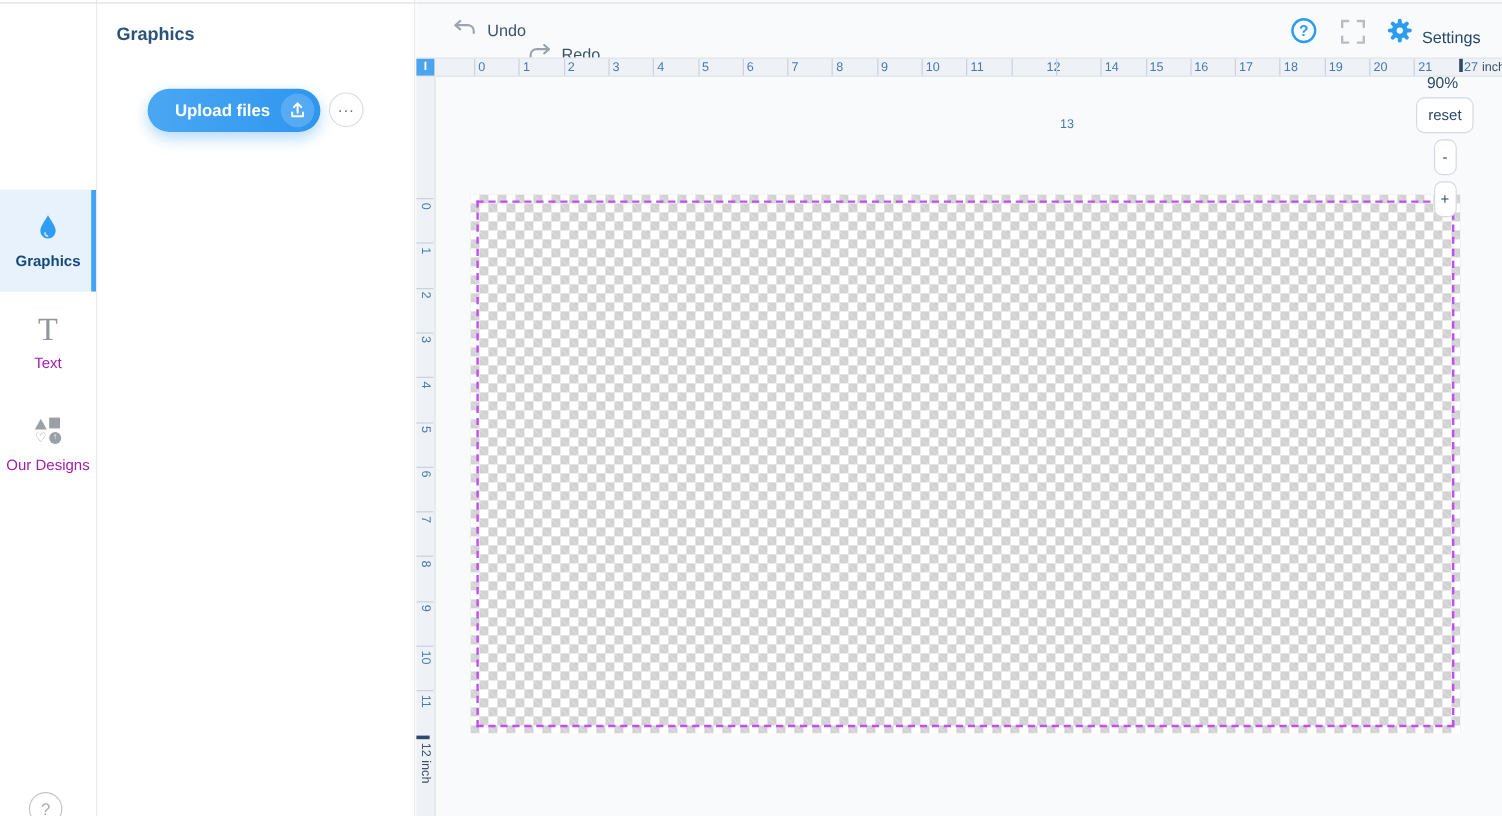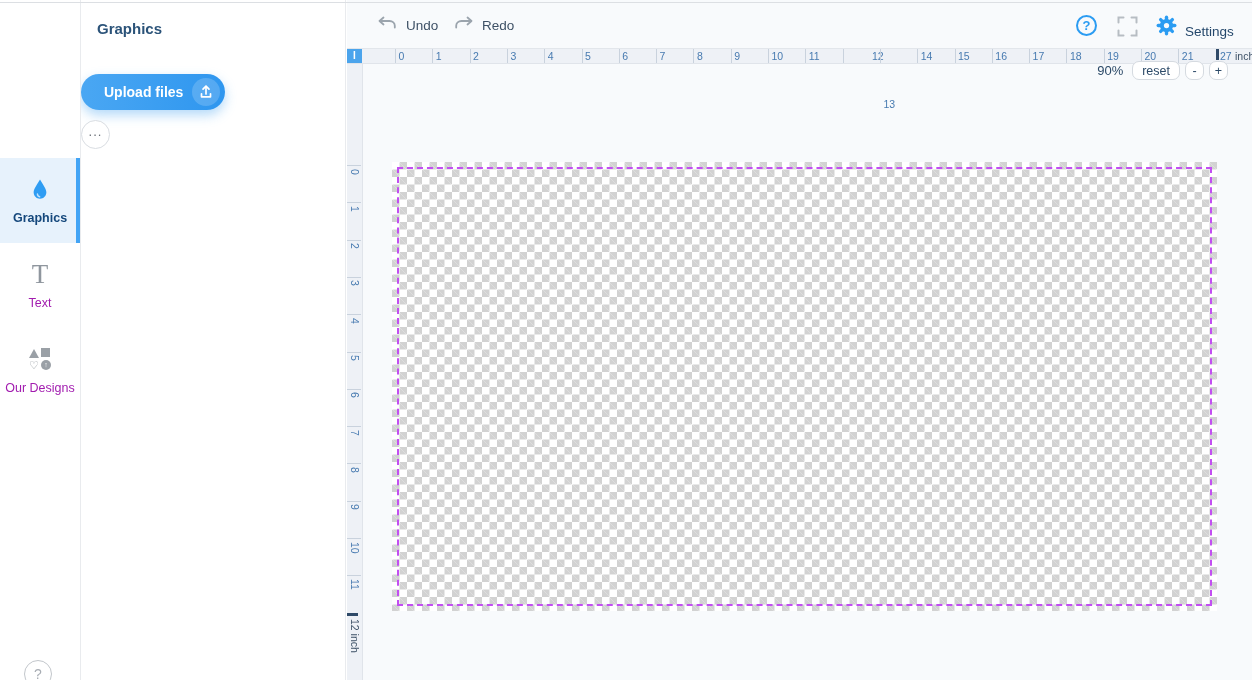--- a/index.html
+++ b/index.html
@@ -26,35 +26,35 @@
   .sg-heart { font-size:11px; line-height:10px; color:#9aa0a6; }
   .sg-circ { width:10px; height:10px; border-radius:50%; background:#9aa0a6; color:#fff; font-size:7px; line-height:10px; text-align:center; }
   .dots-grid { display:grid; grid-template-columns:repeat(3,6px); grid-template-rows:repeat(3,6px); gap:2px; }
   .dots-grid span { width:6px; height:6px; border:1.2px solid #9aa0a6; border-radius:50%; }
   .rail-help { position:absolute; left:24px; bottom:-8px; width:28px; height:28px; border:1.6px solid #c2c6cb; border-radius:50%;
     display:flex; align-items:center; justify-content:center; color:#a8adb4; font-size:14px; cursor:pointer; background:#fff; }
 
   
   .panel { position:absolute; left:81px; top:0; width:265px; height:100%; background:#fff; border-right:1px solid #e9ebee; z-index:9; }
   .panel-title { position:absolute; left:16px; top:20px; font-size:15px; color:#2b5379; }
-  .upload-row { position:absolute; top:74px; left:0; right:0; display:flex; justify-content:center; align-items:flex-start; gap:7px;flex-direction:column; }
+  .upload-row { position:absolute; top:74px; left:0; right:0; display:flex; justify-content:center; align-items:flex-start; gap:7px; }
   .upload-btn { height:36px; border:none; border-radius:18px; background:linear-gradient(90deg,#4aa7f3,#2e96ef);
     color:#fff; font-weight:bold; font-size:14px; font-family:inherit; display:flex; align-items:center; gap:9px;
     padding:0 5px 0 23px; cursor:pointer; box-shadow:0 5px 12px rgba(64,160,240,.4); }
   .upload-circle { width:28px; height:28px; border-radius:50%; background:rgba(255,255,255,.18); display:flex; align-items:center; justify-content:center; }
   .more-btn { width:29px; height:29px; margin-top:3px; border-radius:50%; background:#fff; border:1px solid #d9dde2;
     color:#6b7178; font-size:13px; line-height:1; letter-spacing:1px; cursor:pointer; display:flex; align-items:center; justify-content:center; padding-bottom:6px; font-family:inherit; }
   .limits { position:absolute; top:120px; left:25px; right:25px; text-align:center; font-size:11px; line-height:13.5px; color:#8e959d; }
   .limits b { color:#4c5158; }
 
   
   .main { position:absolute; left:347px; top:0; right:0; bottom:0; background:#f8fafc; }
 
   .tb-btn { position:absolute; top:16px; display:flex; align-items:center; gap:8px; color:#3e5166; font-size:13.5px; cursor:pointer; }
-  .tb-undo { left:30px; } .tb-redo { left:106px; }
+  .tb-undo { left:30px; } .tb-redo { left:92px;margin-top:20px; }
   .help-btn { position:absolute; left:729px; top:15px; width:21px; height:21px; border:2px solid #2b9cf2; border-radius:50%;
     color:#2b9cf2; font-weight:bold; font-size:13px; display:flex; align-items:center; justify-content:center; cursor:pointer; }
   .fs-btn { position:absolute; left:770px; top:16px; cursor:pointer; }
   .settings-btn { position:absolute; left:809px; top:15px; display:flex; align-items:flex-end; gap:8px; cursor:pointer;
     color:#24476b; font-size:13.5px; }
 
   
   .hruler { position:absolute; left:0; top:48px; right:0; height:16px; background:#eef1f6;
     border-top:1px solid #e2e6eb; border-bottom:1px solid #e0e4ea; z-index:5; }
   .corner { position:absolute; left:0; top:0; width:15px; height:14px; background:#4ba4ec; color:#fff;
@@ -65,24 +65,24 @@
   .h-edge-label { left:873px; }
   .h-unit-label { position:absolute; top:0.5px; left:888px; font-size:10.5px; color:#3d5166; }
 
   .vruler { position:absolute; left:0; top:64px; width:16px; bottom:0; background:#eef1f6; border-right:1px solid #e0e4ea; z-index:5; }
   .vtick { position:absolute; left:0; height:1px; width:14px; background:#c9d2dd; }
   .vlabel { position:absolute; left:1.5px; writing-mode:vertical-rl; font-size:10.5px; color:#477ab0; white-space:nowrap; }
   .v-edge-marker { position:absolute; top:549px; left:0; height:2.5px; width:11px; background:#2f4a68; }
   .v-edge-label { top:555px; color:#3d5166; }
 
   
-  .zoomctl { position:absolute; top:61px; right:24px; display:flex; align-items:center; gap:5px; z-index:6; }
+  .zoomctl { position:absolute; top:61px; right:24px; display:flex; align-items:center; gap:5px; z-index:6;flex-direction:column; }
   .zoom-level { font-size:13px; color:#2c4a68; margin-right:4px; }
   .zbtn { background:#fff; border:1px solid #d5dae0; border-radius:7px; color:#2c4a68; font-size:12.5px;
-    font-family:inherit; cursor:pointer; height:19px; display:flex; align-items:center; justify-content:center; }
+    font-family:inherit; cursor:pointer; height:30px; display:flex; align-items:center; justify-content:center; }
   .z-reset { padding:0 9px; }
   .z-sq { width:19px; }
 
   
   .canvas-bleed { position:absolute; left:45px; top:162px; width:825px; height:449px; background-color:#fff;
     background-image:
       linear-gradient(45deg,#d2d2d2 25%,transparent 25%,transparent 75%,#d2d2d2 75%),
       linear-gradient(45deg,#d2d2d2 25%,transparent 25%,transparent 75%,#d2d2d2 75%);
     background-size:15px 15px; background-position:0 0,7.5px 7.5px; }
   .canvas-trim { position:absolute; inset:5px; border:2px dashed #c24ef2; }

